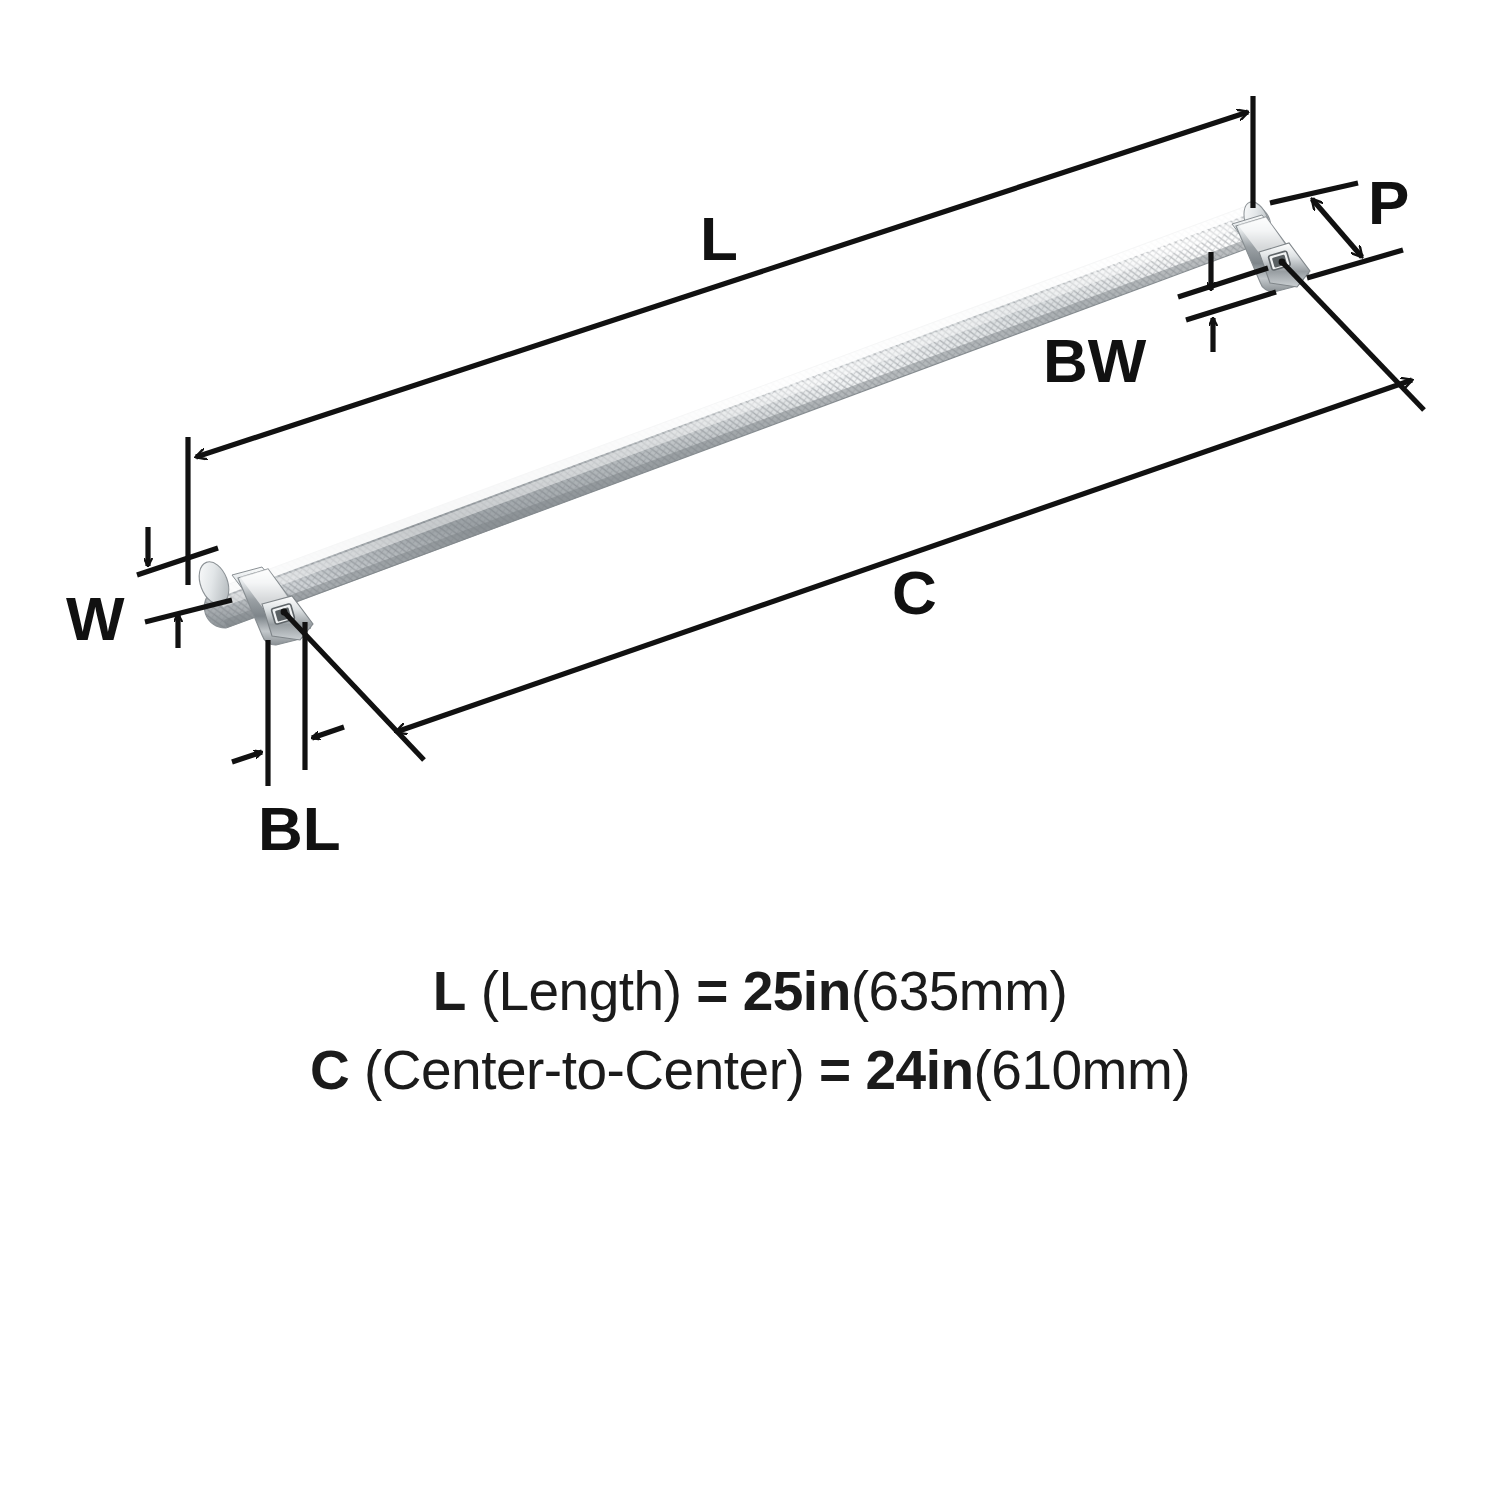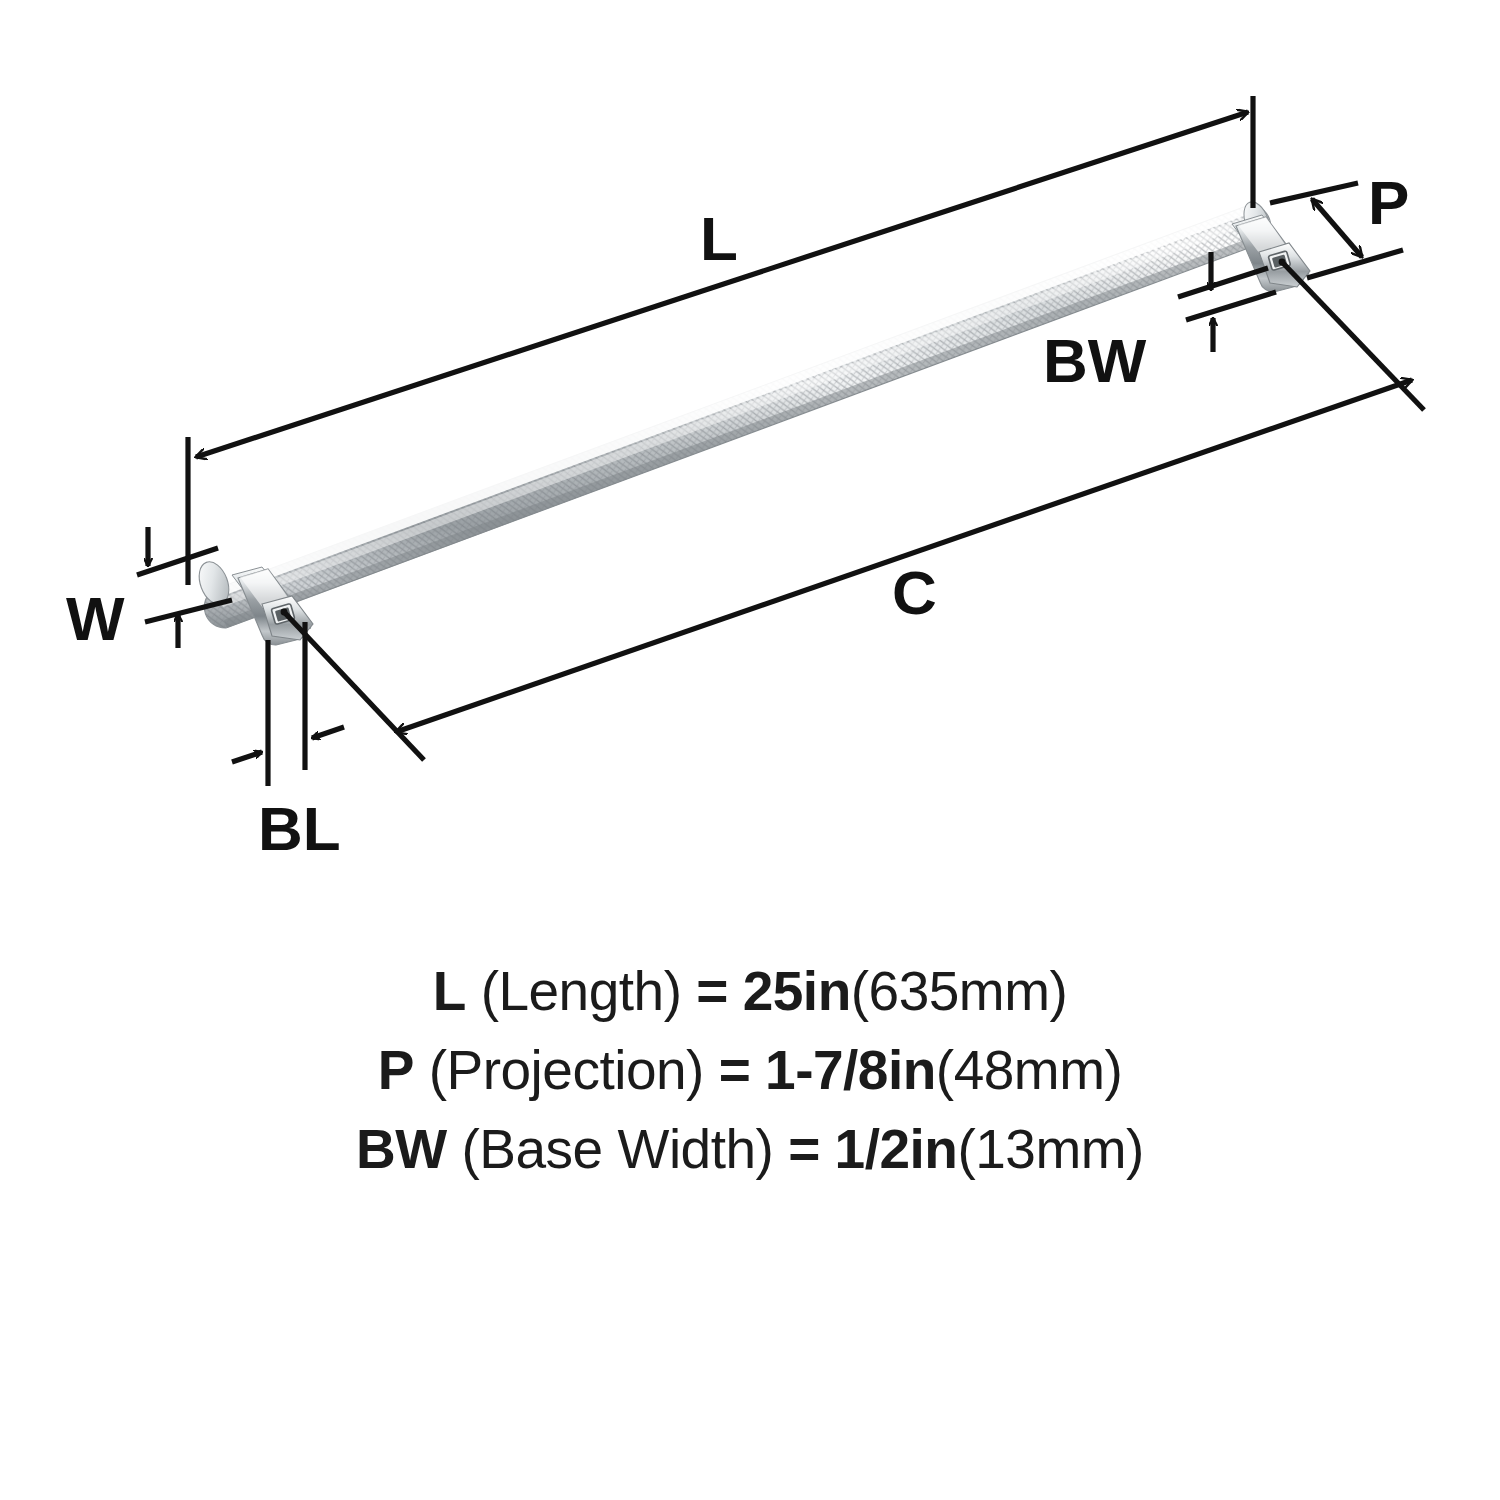--- a/index.html
+++ b/index.html
@@ -281,31 +281,25 @@
   <div id="spec-list">
 
     <div class="spec-row">
       <span class="spec-sym">L</span>
       <span class="spec-name">(Length)</span>
       <span class="spec-eq">=</span>
       <span class="spec-imp">25in</span><span class="spec-met">(635mm)</span>
     </div>
 
 
+
     <div class="spec-row">
-      <span class="spec-sym">P</span>
-      <span class="spec-name">(Projection)</span>
+      <span class="spec-sym">C</span>
+      <span class="spec-name">(Center-to-Center)</span>
       <span class="spec-eq">=</span>
-      <span class="spec-imp">1-7/8in</span><span class="spec-met">(48mm)</span>
+      <span class="spec-imp">24in</span><span class="spec-met">(610mm)</span>
     </div>
 
 
 
-    <div class="spec-row">
-      <span class="spec-sym">BW</span>
-      <span class="spec-name">(Base Width)</span>
-      <span class="spec-eq">=</span>
-      <span class="spec-imp">1/2in</span><span class="spec-met">(13mm)</span>
-    </div>
-
   </div>
 
 </div>
 
 </body></html>

